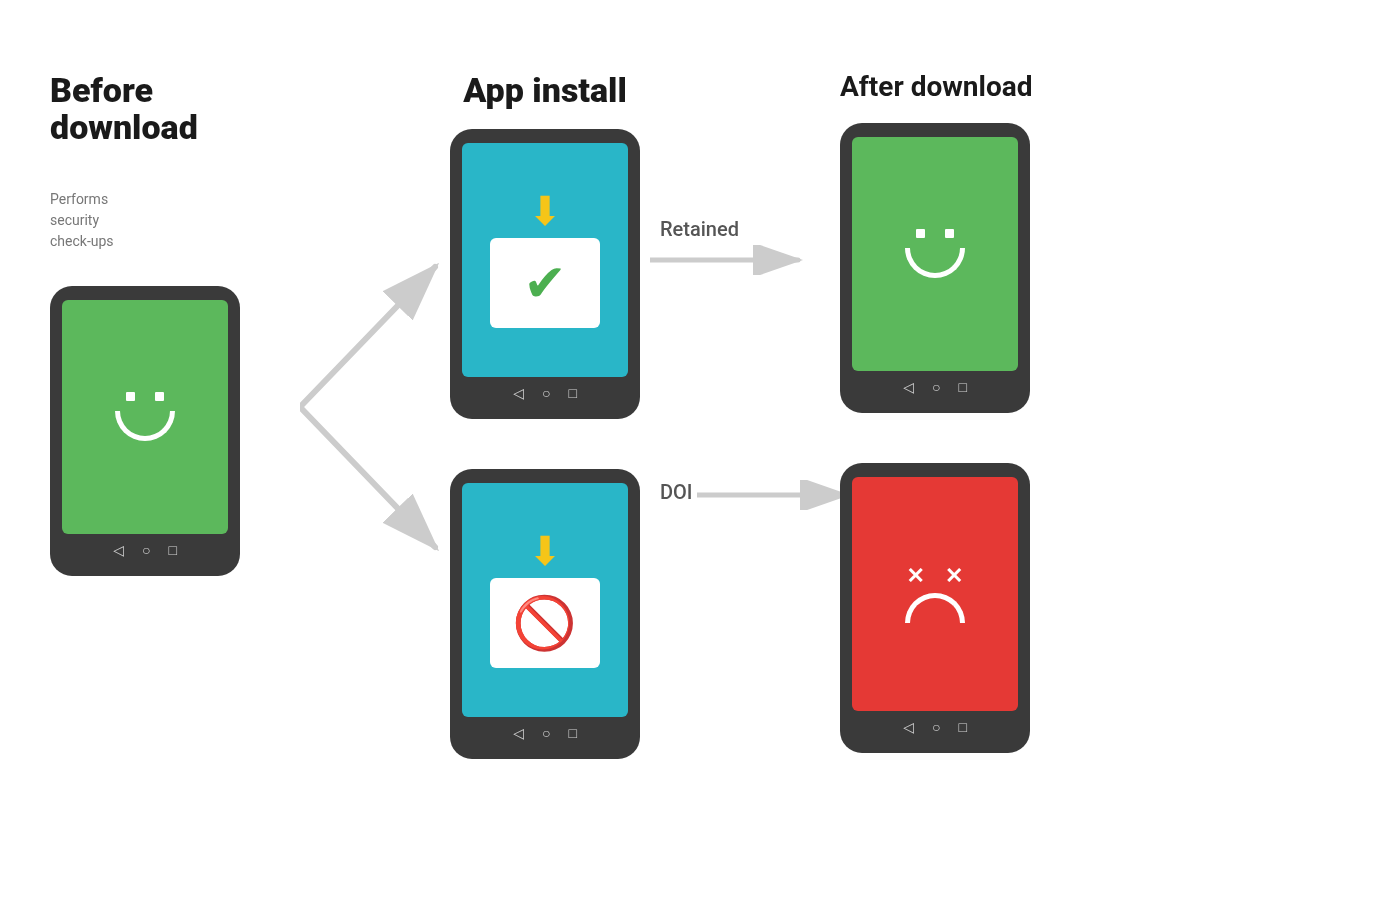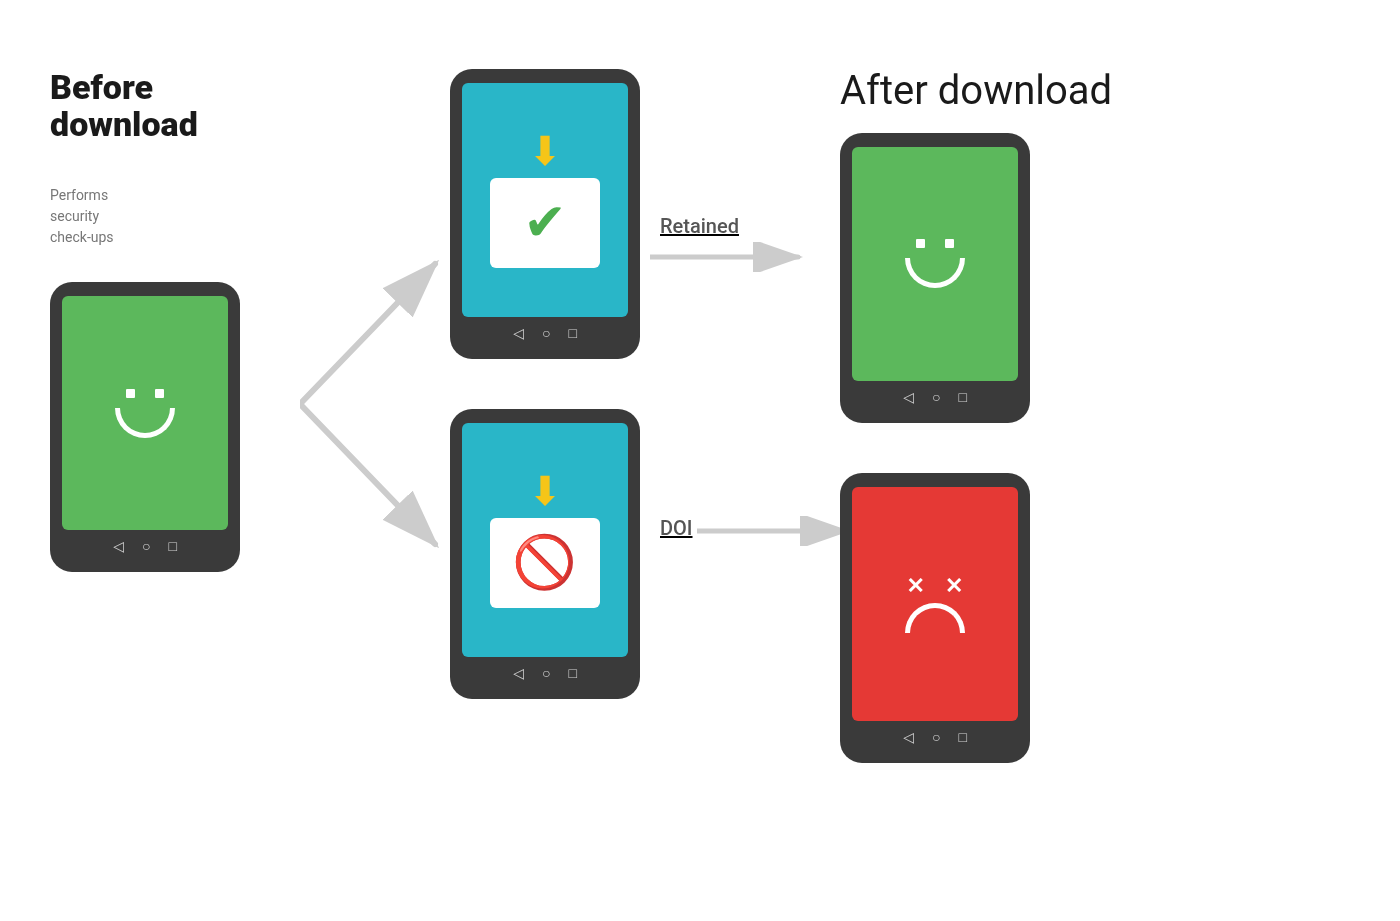--- a/index.html
+++ b/index.html
@@ -201,20 +201,23 @@
           </marker>
         </defs>
 
         <line x1="0" y1="210" x2="135" y2="70" stroke="#cccccc" stroke-width="6" marker-end="url(#arrowhead1)" stroke-linecap="round"></line>
 
         <line x1="0" y1="210" x2="135" y2="350" stroke="#cccccc" stroke-width="6" marker-end="url(#arrowhead2)" stroke-linecap="round"></line>
       </svg>
     </div>
 
     <div style="display:flex; flex-direction:column; align-items:center; margin-top:0;">
+      <div style="margin-bottom: 20px;">
+        <span class="col-title" style="font-size:34px; font-weight:900; color:#1a1a1a;">App install</span>
+      </div>
       <div style="display:flex; flex-direction:column; gap:50px; align-items:center;">
 
         <div class="phone">
           <div class="phone-screen teal">
             <div class="download-arrow">⬇</div>
             <div class="install-card">
               <span style="font-size:52px; color:#4caf50;">✔</span>
             </div>
           </div>
           <div class="phone-nav">
@@ -233,21 +236,21 @@
           </div>
           <div class="phone-nav">
             <span class="nav-icon">◁</span>
             <span class="nav-icon">○</span>
             <span class="nav-icon">□</span>
           </div>
         </div>
       </div>
     </div>
 
-    <div style="display:flex; flex-direction:column; gap:80px; align-items:flex-start; width:200px; margin-top:95px; padding-left:10px;text-decoration:underline;">
+    <div style="display:flex; flex-direction:column; gap:41px; align-items:flex-start; width:200px; margin-top:95px; padding-left:10px;">
 
       <div style="display:flex; flex-direction:column; align-items:flex-start; gap:4px; padding-top:50px;">
         <span style="font-size:20px; color:#555; font-weight:500; margin-left:10px;">Retained</span>
         <div>
           <svg width="160" height="30" viewBox="0 0 160 30">
             <defs>
               <marker id="ah3" markerWidth="10" markerHeight="7" refX="9" refY="3.5" orient="auto">
                 <polygon points="0 0, 10 3.5, 0 7" fill="#cccccc"></polygon>
               </marker>
             </defs>
@@ -266,21 +269,21 @@
               </marker>
             </defs>
             <line x1="0" y1="15" x2="148" y2="15" stroke="#cccccc" stroke-width="5" marker-end="url(#ah4)" stroke-linecap="round"></line>
           </svg>
         </div>
       </div>
     </div>
 
     <div style="display:flex; flex-direction:column; align-items:flex-start; margin-top:0;">
       <div style="margin-bottom: 20px;">
-        <span class="col-title" style="font-size:40px; font-weight:400; color:#1a1a1a;text-align:center;">After download</span>
+        <span class="col-title" style="font-size:28px; font-weight:700; color:#1a1a1a;text-align:center;">After download</span>
       </div>
       <div style="display:flex; flex-direction:column; gap:50px; align-items:center;">
 
         <div class="phone">
           <div class="phone-screen green">
             <div class="smiley">
               <div class="smiley-eyes">
                 <div class="smiley-eye"></div>
                 <div class="smiley-eye"></div>
               </div>

